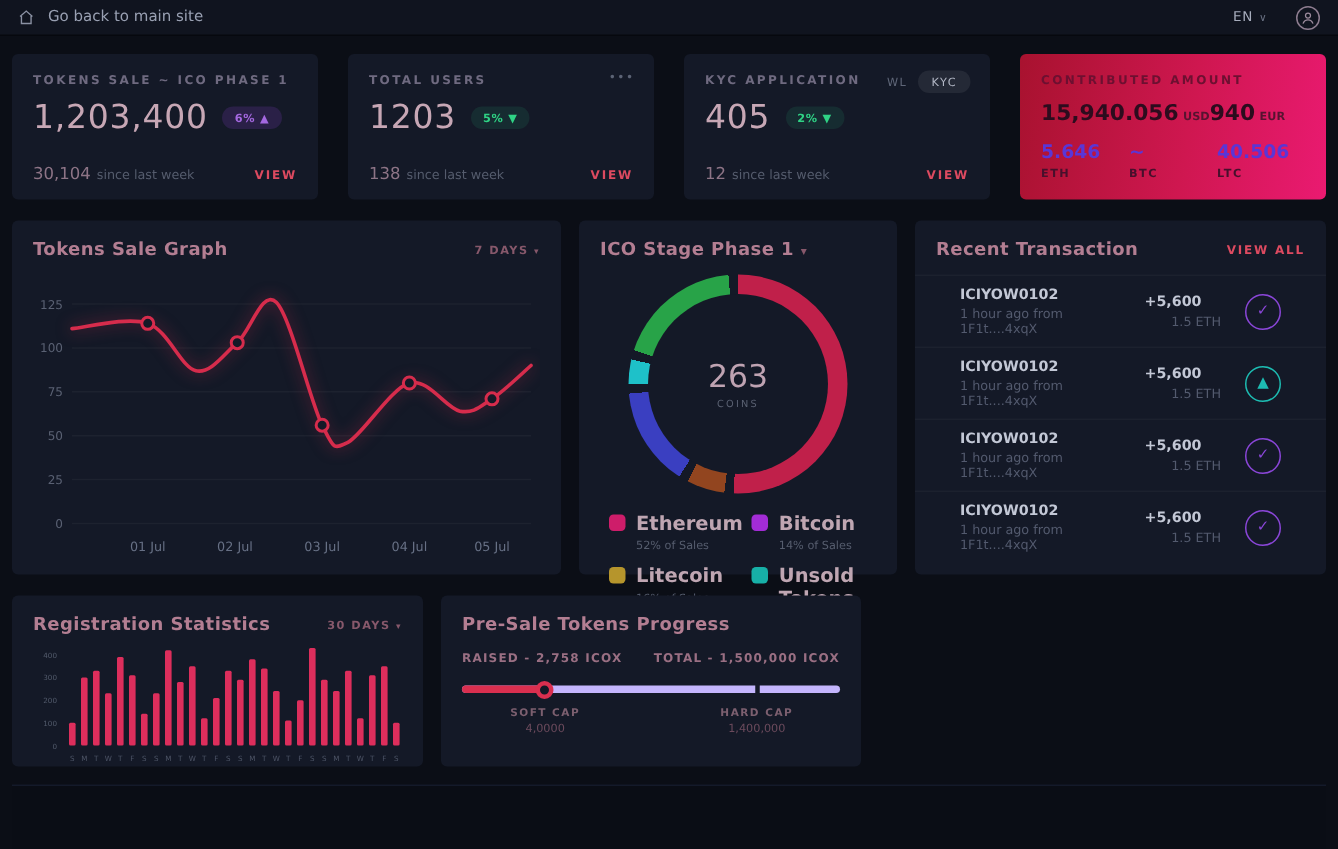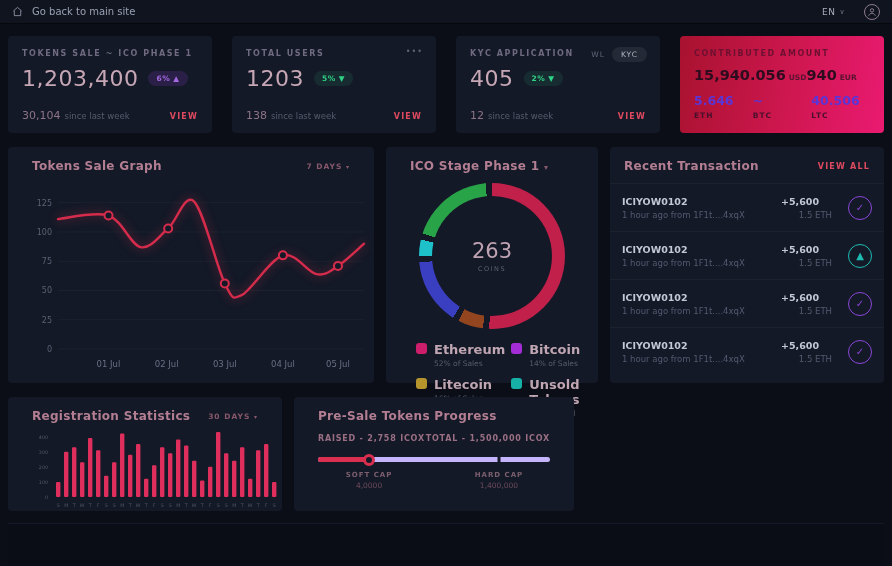--- a/index.html
+++ b/index.html
@@ -47,41 +47,41 @@
   .grad .card-title{ color:#6d1031; }
   .grad-fiat{ display:flex; margin-top:7px; }
   .grad-fiat .col1{ flex:1.45; } .grad-fiat .col2{ flex:1; }
   .fiat-val{ font-size:14.5px; font-weight:bold; color:#2c0c1e; }
   .fiat-unit{ font-size:7.5px; font-weight:bold; color:#571330; margin-left:3px; }
   .grad-crypto{ display:flex; margin-top:9px; }
   .grad-crypto > div{ flex:1; }
   .cry-val{ font-size:12.5px; font-weight:bold; color:#5a36d6; }
   .cry-lbl{ font-size:7.5px; font-weight:bold; letter-spacing:1px; color:#47102c; margin-top:3px; }
   
-  .panel{ padding:12px 24px; }
+  .panel{ padding:12px 14px; }
   .panel-head{ display:flex; justify-content:space-between; align-items:center; }
   .panel-title{ font-size:12px; font-weight:bold; color:#b37e92; letter-spacing:.3px; }
   .range-label{ font-size:7.5px; font-weight:bold; letter-spacing:1px; color:#87586b; cursor:pointer; }
   .range-label .caret{ font-size:6px; }
   .title-caret{ font-size:8px; color:#87586b; }
   
   .donut-wrap{ display:flex; justify-content:center; margin-top:10px; }
   .donut{ width:146px; height:146px; border-radius:50%; position:relative; }
   .donut-hole{ position:absolute; inset:13px; border-radius:50%; background:#141927; display:flex; flex-direction:column; align-items:center; justify-content:center; }
   .donut-val{ font-size:21px; color:#bfa3b2; }
   .donut-cap{ font-size:6.5px; letter-spacing:1.5px; color:#5a6172; margin-top:2px; }
   .legend{ display:grid; grid-template-columns:1fr 1fr; gap:9px 6px; margin-top:13px; padding:0 6px; }
   .legend-item{ display:flex; gap:7px; }
   .swatch{ width:11px; height:11px; border-radius:3px; margin-top:1px; flex:none; }
   .legend-label{ font-size:13px; font-weight:bold; color:#bfa6b2; }
   .legend-detail{ font-size:7.5px; color:#565d6e; margin-top:2px; }
   
   .panel.tx{ padding:0; }
   .tx-head{ padding:12px 14px 10px 14px; display:flex; justify-content:space-between; align-items:center; }
-  .tx-row{ border-top:1px solid rgba(255,255,255,.035); padding:8px 12px; display:flex; align-items:center; height:48px; }
+  .tx-row{ border-top:1px solid rgba(255,255,255,.035); padding:8px 30px; display:flex; align-items:center; height:48px; }
   .tx-id{ font-size:9.5px; font-weight:bold; color:#c3c8d6; }
   .tx-meta{ font-size:8.5px; color:#535a6e; margin-top:3px; }
   .tx-amt{ font-size:9.5px; font-weight:bold; color:#c3c8d6; text-align:center; }
   .tx-eth{ font-size:8.5px; color:#535a6e; margin-top:3px; text-align:right; }
   .tx-left{ flex:1; }
   .tx-mid{ width:64px; }
   .tx-icon{ width:24px; height:24px; border-radius:50%; border:1px solid; display:flex; align-items:center; justify-content:center; font-size:10px; margin-left:16px; cursor:pointer; }
   
   .panel.summary{ background:linear-gradient(120deg,#c29099 0%,#bb8793 100%); padding:14px 16px; }
   .summary-title{ font-size:11px; font-weight:bold; color:#cf1a6b; }

